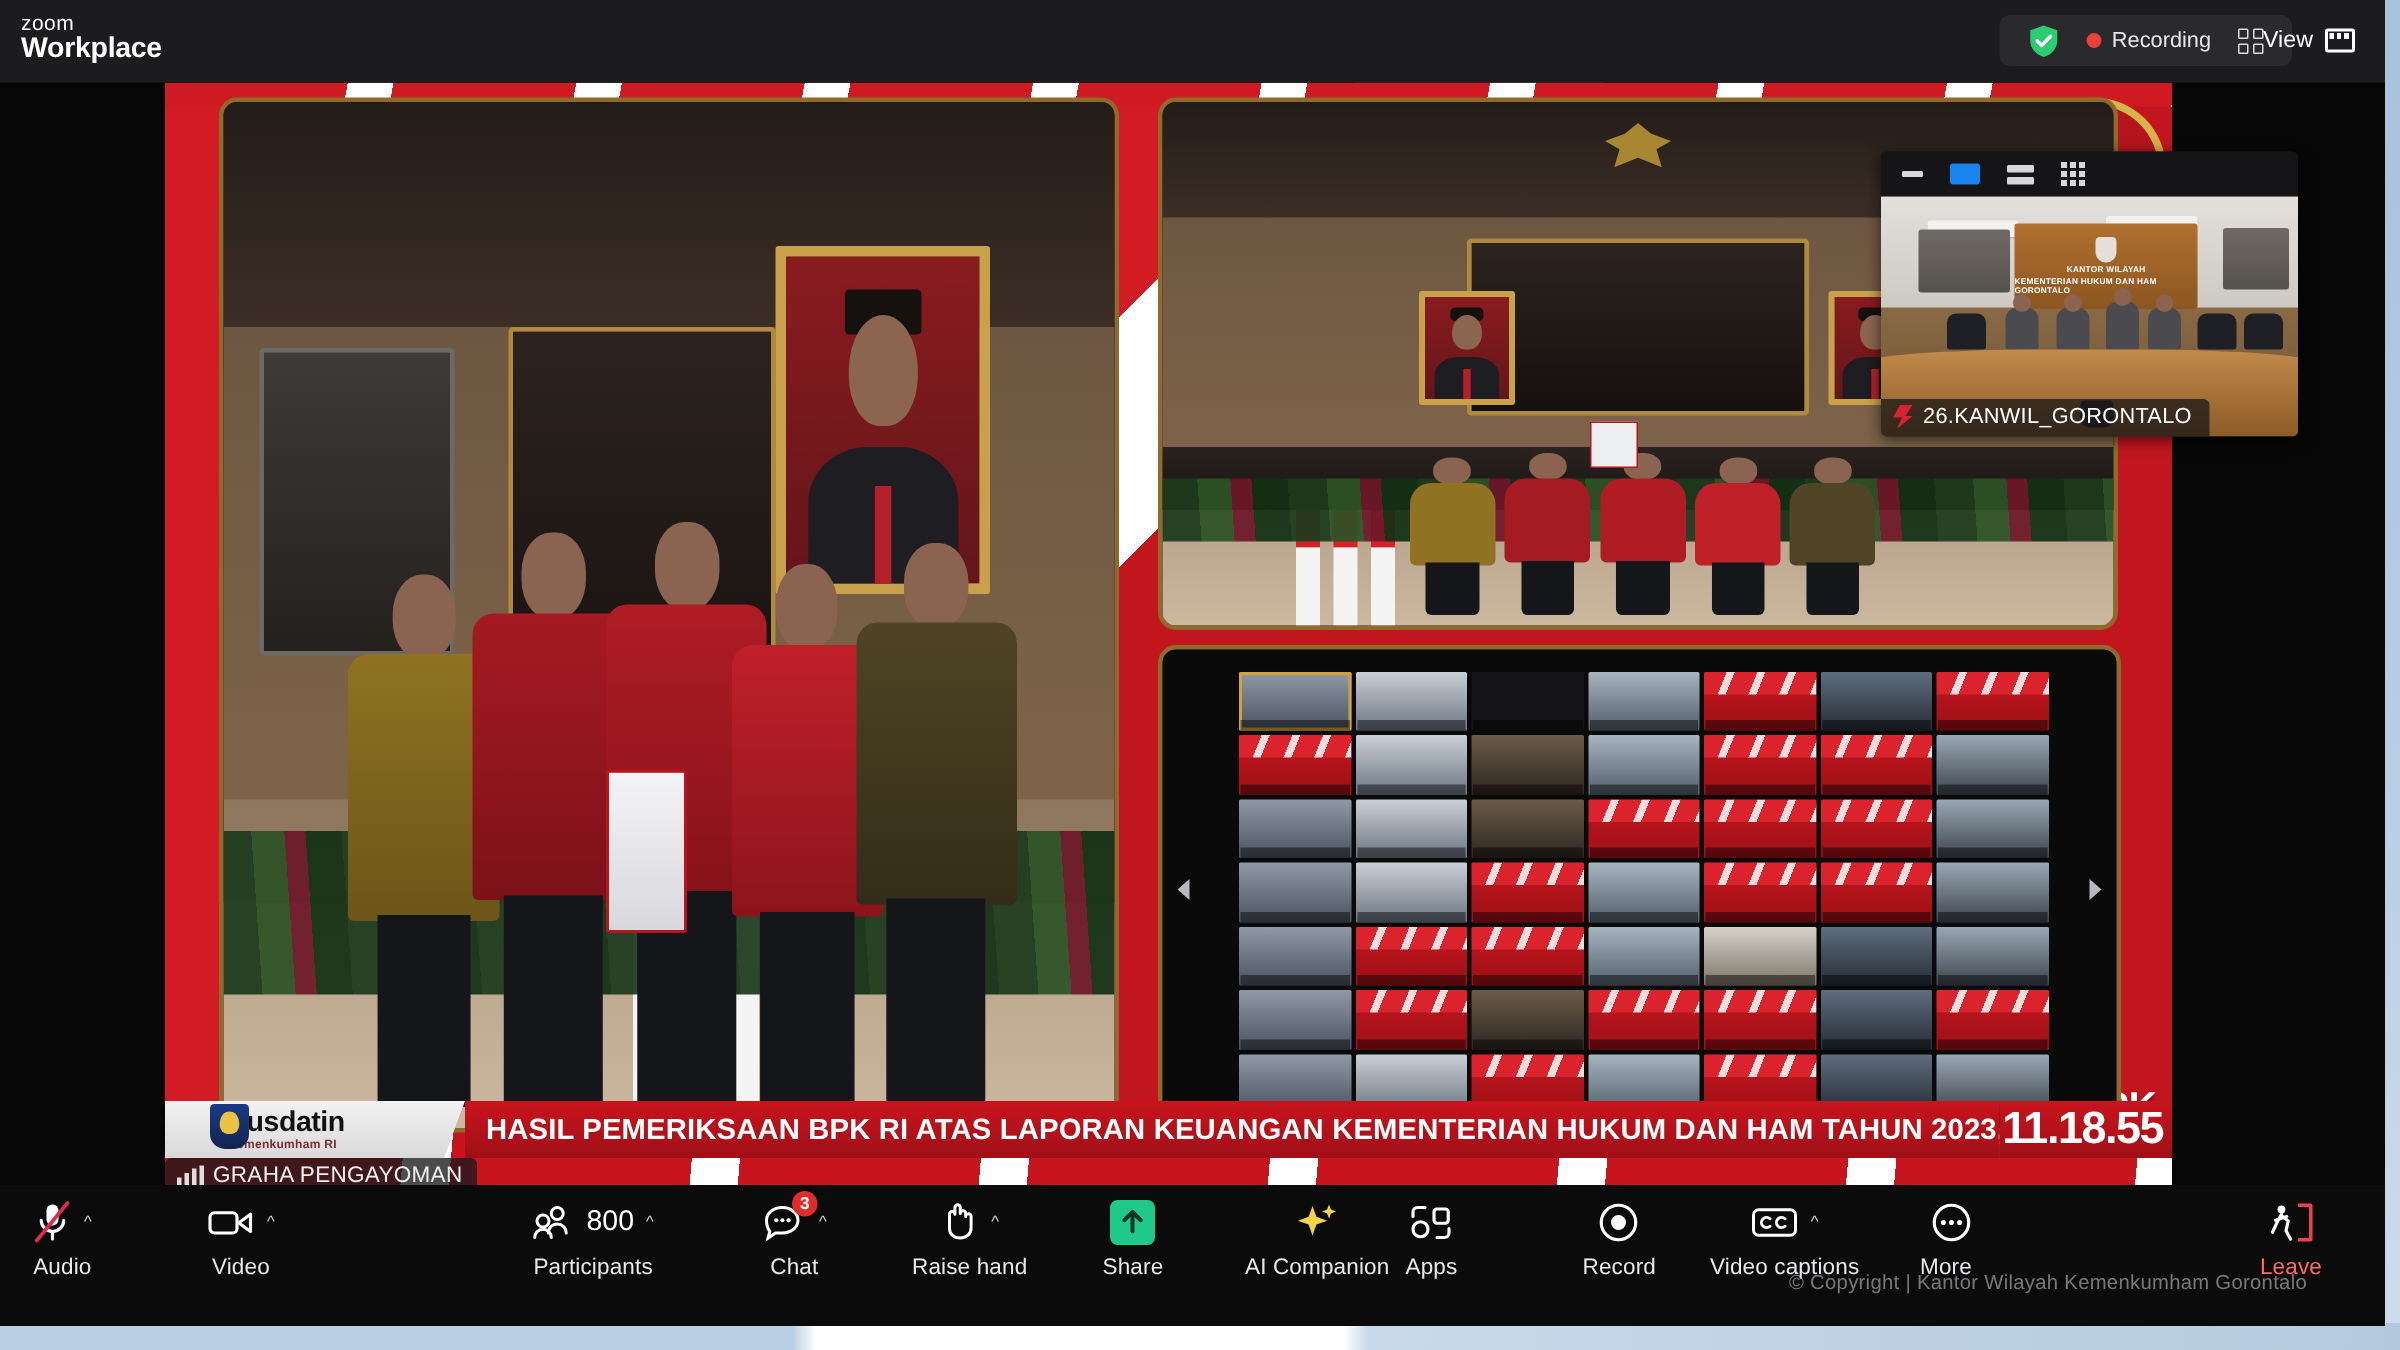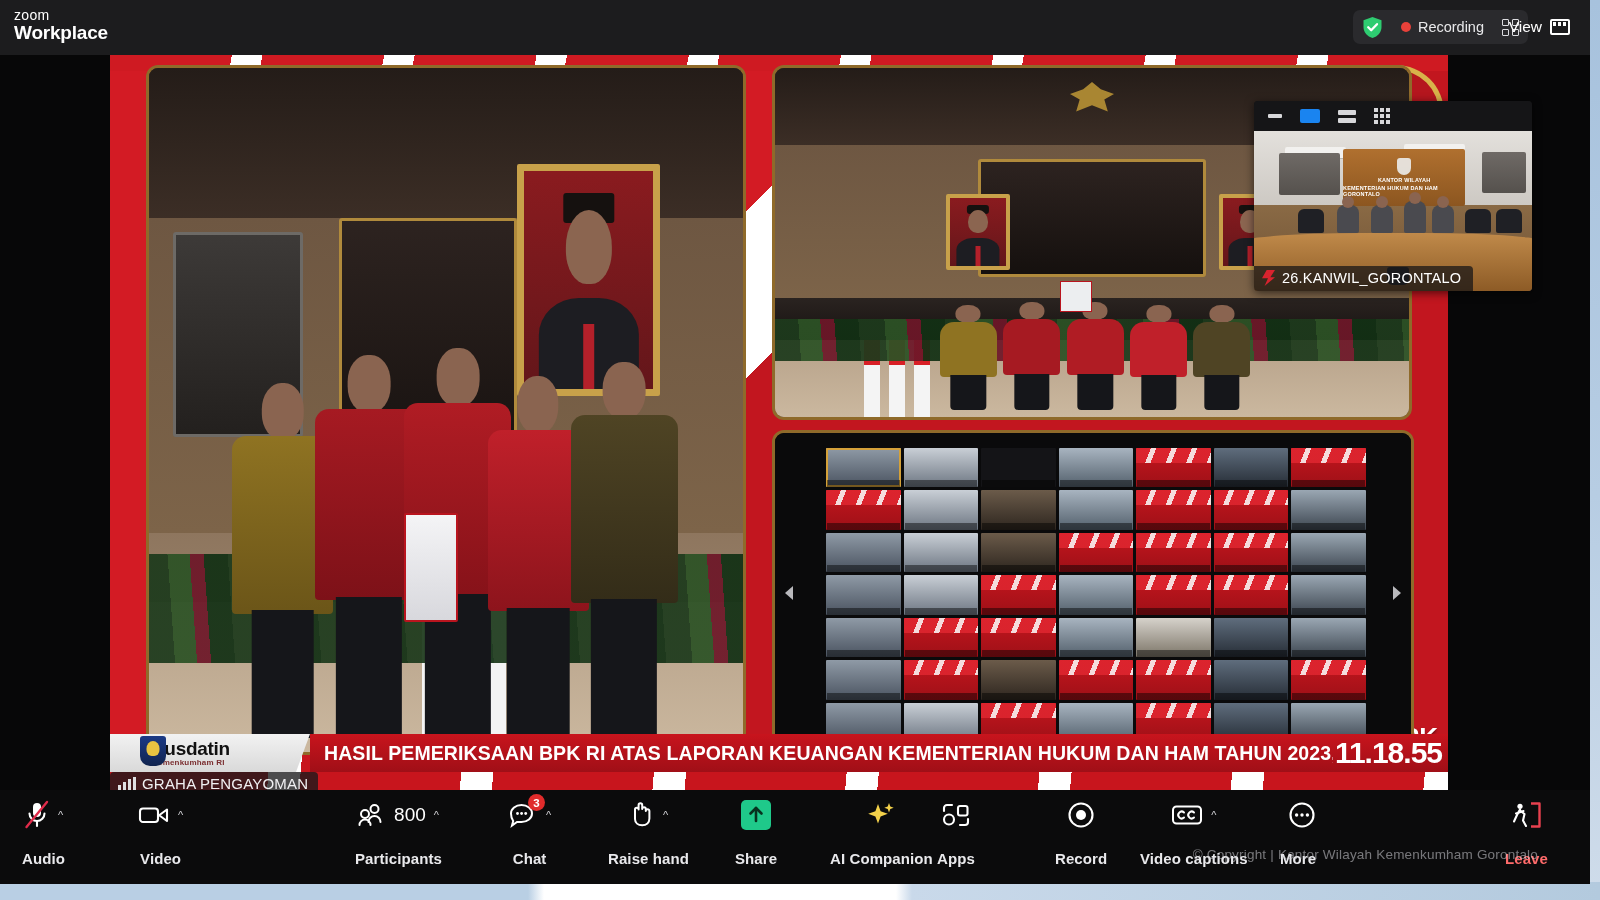--- a/index.html
+++ b/index.html
@@ -43,21 +43,21 @@
   .brand {
     position: absolute; left: 14px; top: 8px;
     color: #ffffff; line-height: 1.05;
   }
   .brand .b1 { font-size: 14px; letter-spacing: .3px; font-weight: 400; }
   .brand .b2 { font-size: 19px; font-weight: 700; letter-spacing: -.2px; }
 
   .topright {
     position: absolute; right: 62px; top: 10px; height: 34px;
     display: flex; align-items: center; gap: 0px;
-    background: #2a2a2d; border-radius: 7px; padding: 0 0;
+    background: #2a2a2d; border-radius: 7px; padding: 0 10px;
   }
   .tr-item {
     display: flex; align-items: center; gap: 7px;
     padding: 0 9px; height: 30px; color: #e8e8ea; font-size: 14.5px;
     border-radius: 5px; cursor: default;
   }
   .shield {
     width: 21px; height: 23px; position: relative; display:inline-block;
   }
   .shield svg { display:block; }
@@ -297,21 +297,21 @@
   .toolbar {
     position:absolute; left:0; bottom: 16px; width: 1590px; height: 78px;
     background: #0b0b0c; z-index: 50;
   }
   .tb-inner { position:relative; width: 100%; height: 100%; }
   .tb-item {
     position:absolute; top: 6px; display:flex; flex-direction:column; align-items:center;
     color:#e9e9ec; cursor: pointer; user-select:none;
   }
   .tb-row { height: 38px; display:flex; align-items:center; gap: 8px; }
-  .tb-label { font-size: 15px; color:#e9e9ec; margin-top: 16px; letter-spacing:.1px;font-weight:bold; }
+  .tb-label { font-size: 15px; color:#e9e9ec; margin-top: 2px; letter-spacing:.1px; }
   .caret { color:#d3d3d7; font-size: 11px; line-height:1; }
 
   svg.i { display:block; }
 
   .count { font-size: 19px; color:#ffffff; }
   .badge {
     position:absolute; top: -2px; left: 20px;
     background:#e02b2b; color:#fff; font-size: 11.5px; font-weight:700;
     min-width: 17px; height: 17px; border-radius: 9px; display:flex; align-items:center; justify-content:center;
     padding: 0 4px;

